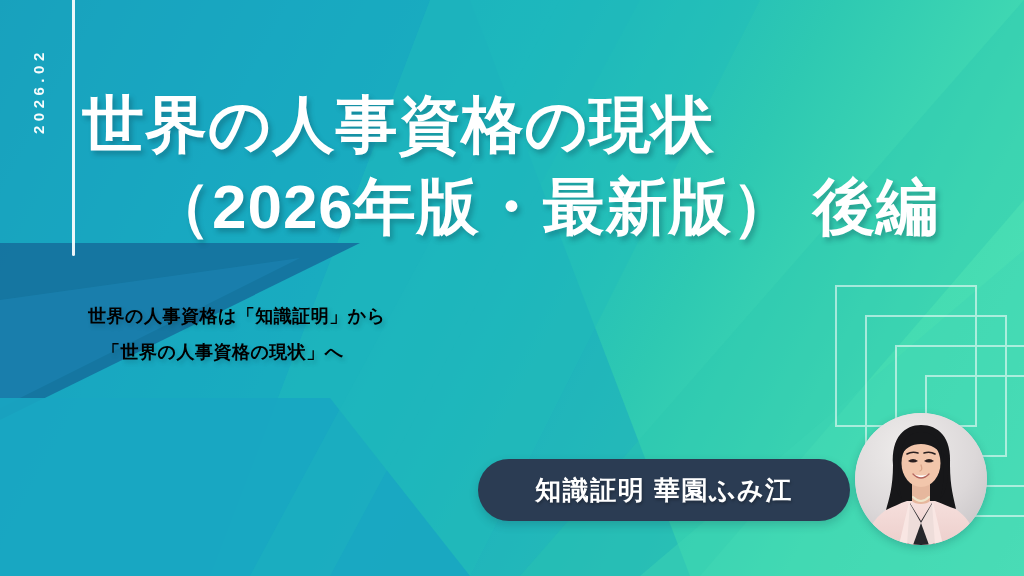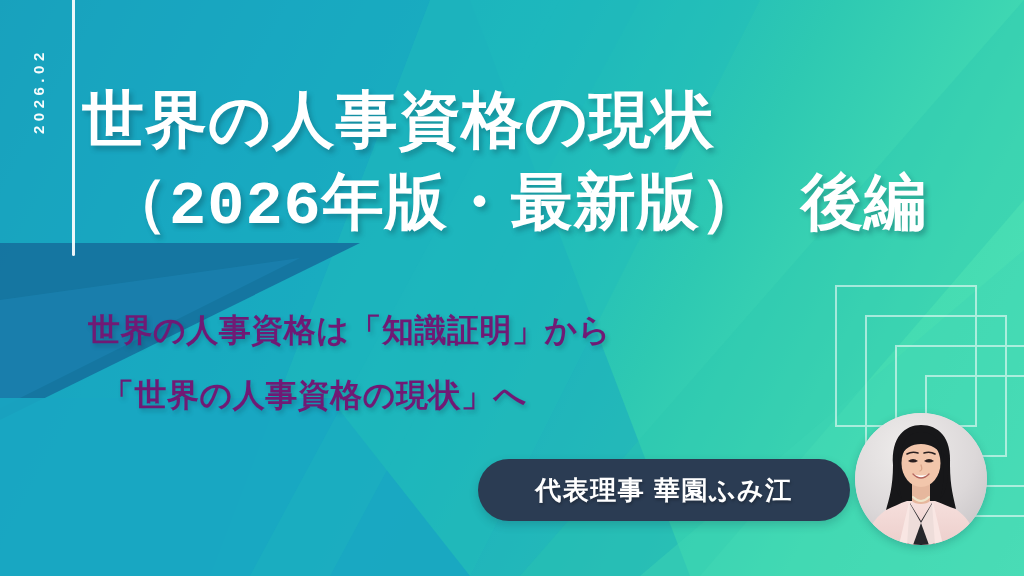--- a/index.html
+++ b/index.html
@@ -74,45 +74,45 @@
     opacity: .92;
     border-radius: 0 0 2px 2px;
   }
 
   
   .title-block {
     position: absolute;
     left: 82px;
     top: 84px;
     width: 900px;
-    font-family: Liberation Mono, monospace;
   }
   .title-line {
     color: #ffffff;
     font-size: 62px;
     font-weight: bold;
     line-height: 1.32;
     letter-spacing: 1px;
     text-shadow: 3px 4px 5px rgba(10, 55, 70, .30);
     white-space: nowrap;
   }
   .title-line.l2 {
     text-indent: 24px;
+    text-align: center;
   }
 
   
   .subtitle-block {
     position: absolute;
     left: 88px;
     top: 298px;
     width: 760px;
   }
   .subtitle-line {
-    color: #701a75;
-    font-size: 32px;
+    color: #000000;
+    font-size: 18px;
     font-weight: bold;
     line-height: 2.02;
     letter-spacing: .5px;
     text-shadow: 2px 3px 4px rgba(10, 55, 70, .26);
     white-space: nowrap;
   }
   .subtitle-line.s2 { text-indent: 14px; }
 
   
   .squares {
@@ -209,21 +209,21 @@
       <g fill="none" stroke="#ffffff" stroke-width="2" opacity="0.55">
         <rect x="22" y="10" width="140" height="140"></rect>
         <rect x="52" y="40" width="140" height="140"></rect>
         <rect x="82" y="70" width="140" height="140"></rect>
         <rect x="112" y="100" width="140" height="140"></rect>
       </g>
     </svg>
   </div>
 
   <div class="name-badge">
-    <span class="name-badge-text">代表理事 華園ふみ江</span>
+    <span class="name-badge-text">知識証明 華園ふみ江</span>
   </div>
 
   <div class="avatar">
     <svg viewBox="0 0 132 132" xmlns="http://www.w3.org/2000/svg">
       <defs>
         <radialGradient id="bgGrad" cx="40%" cy="28%" r="85%">
           <stop offset="0%" stop-color="#efedec"></stop>
           <stop offset="60%" stop-color="#dcd8d9"></stop>
           <stop offset="100%" stop-color="#c6c2c4"></stop>
         </radialGradient>

